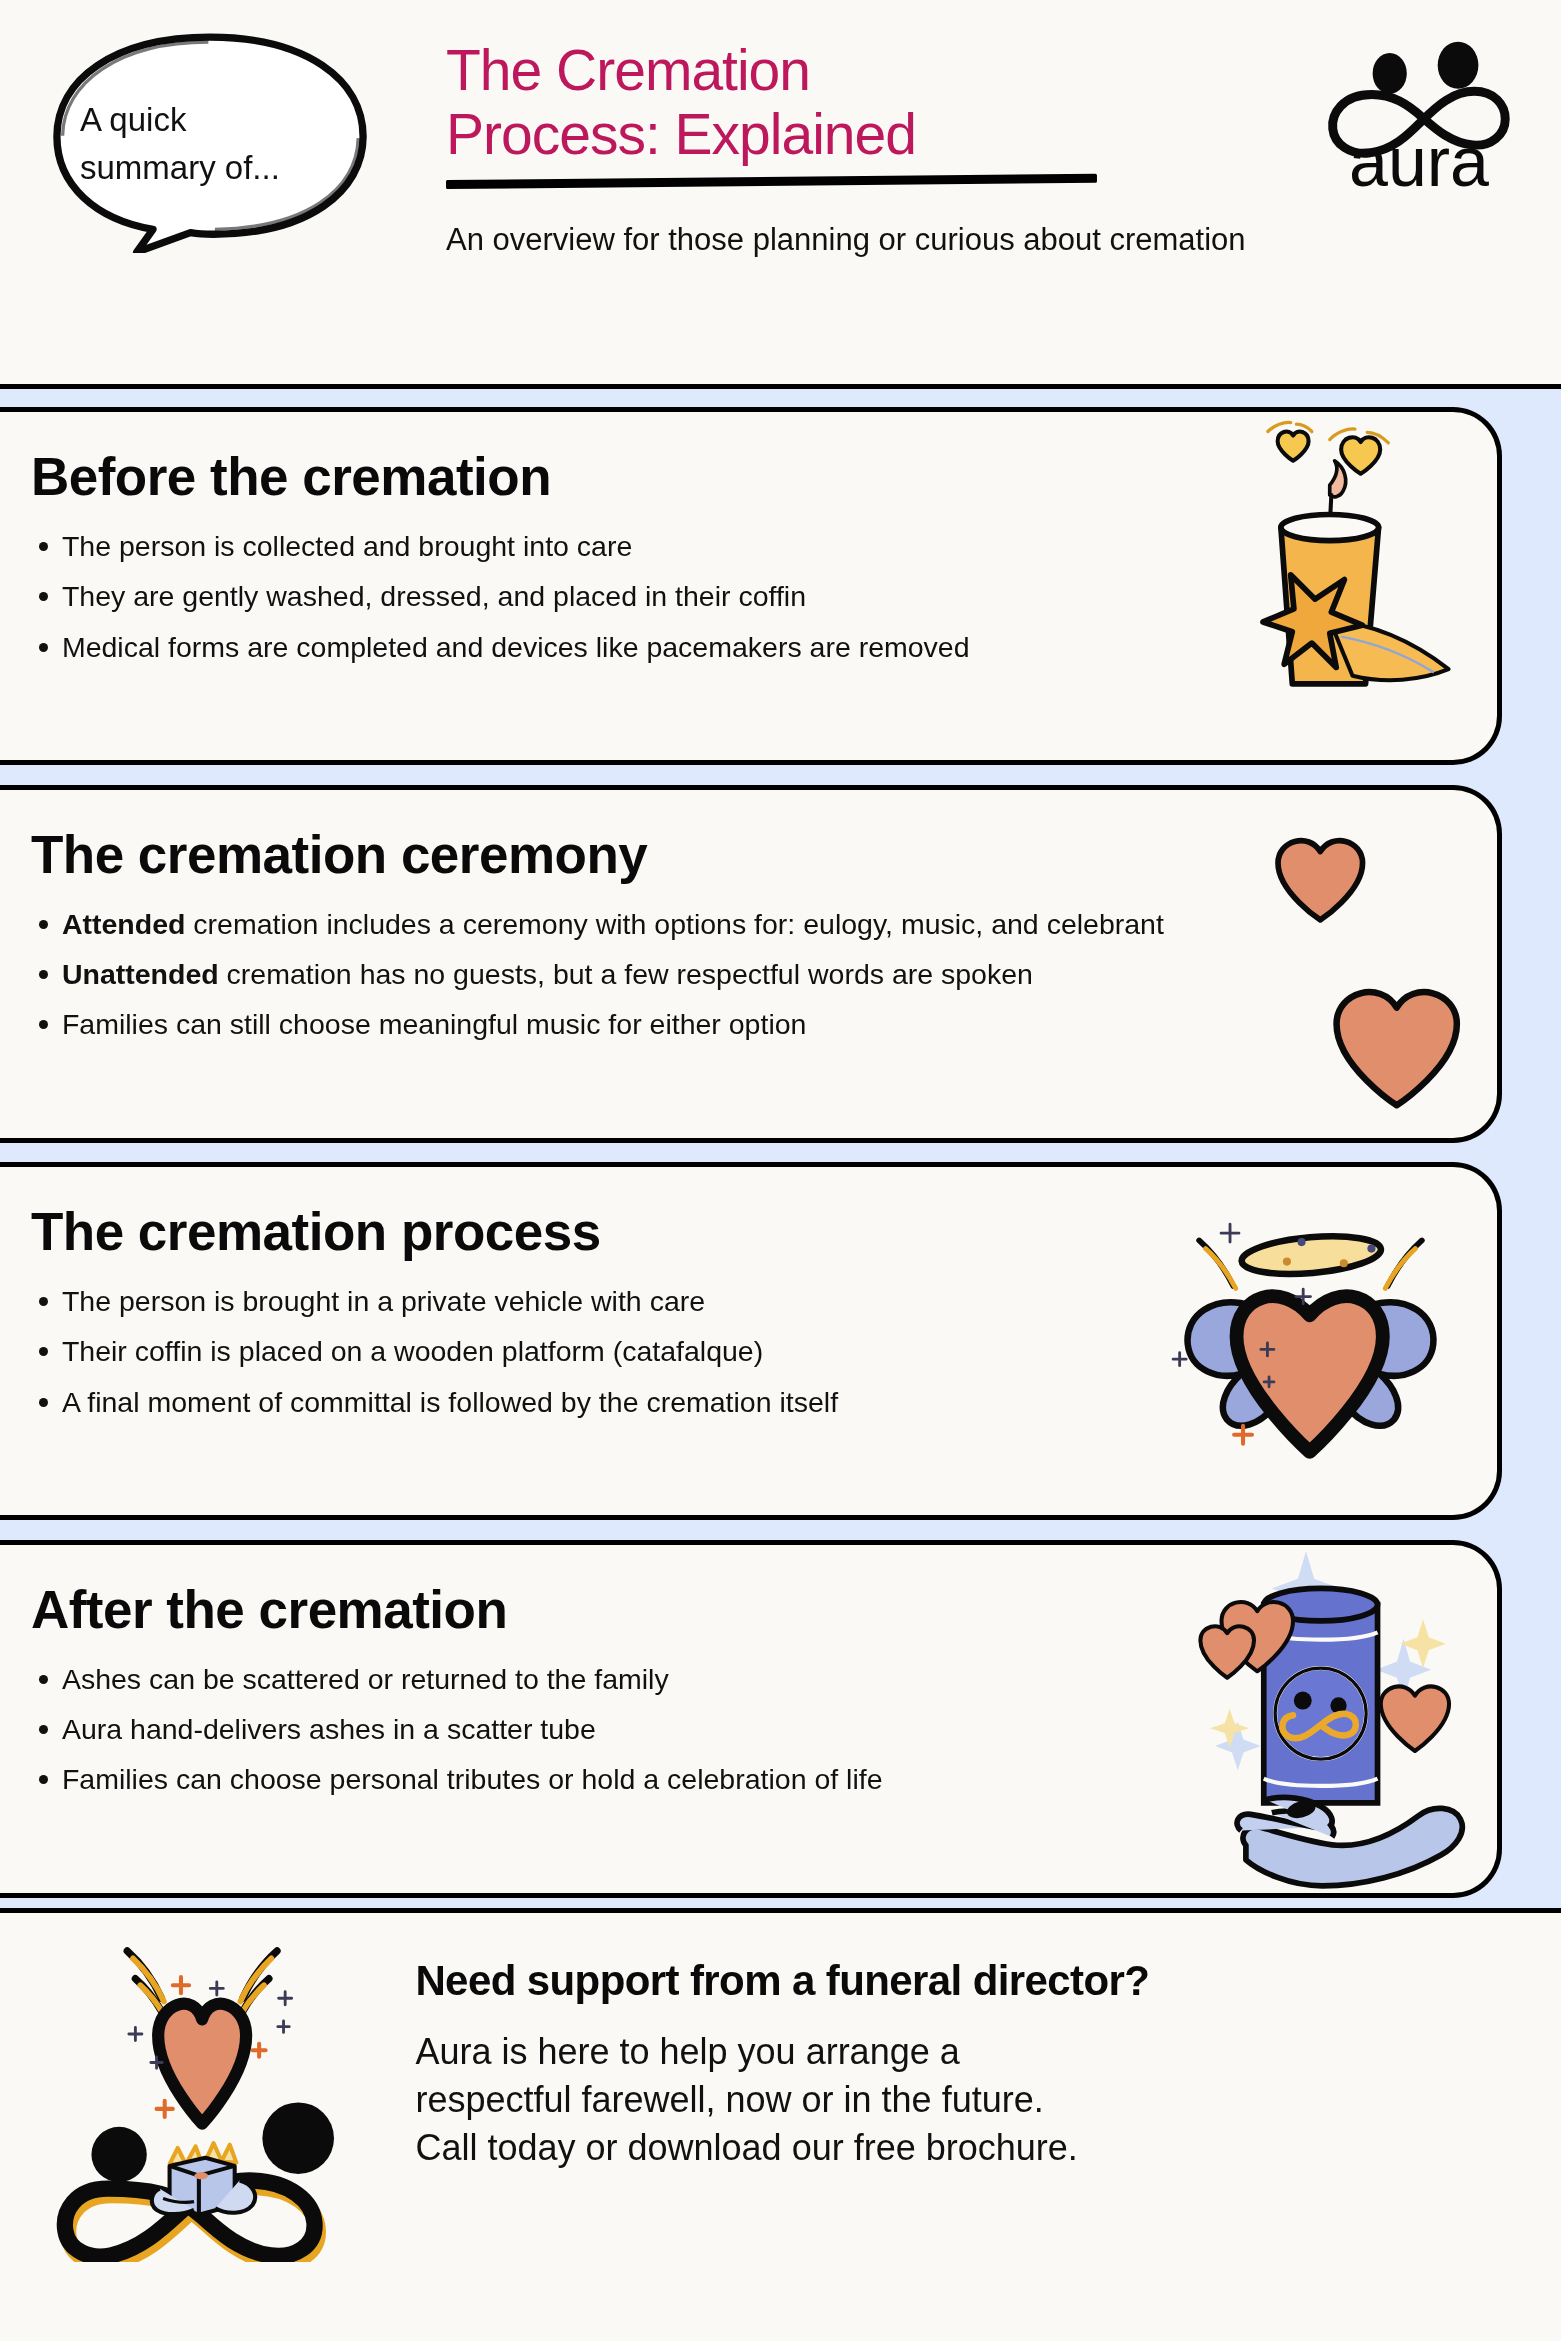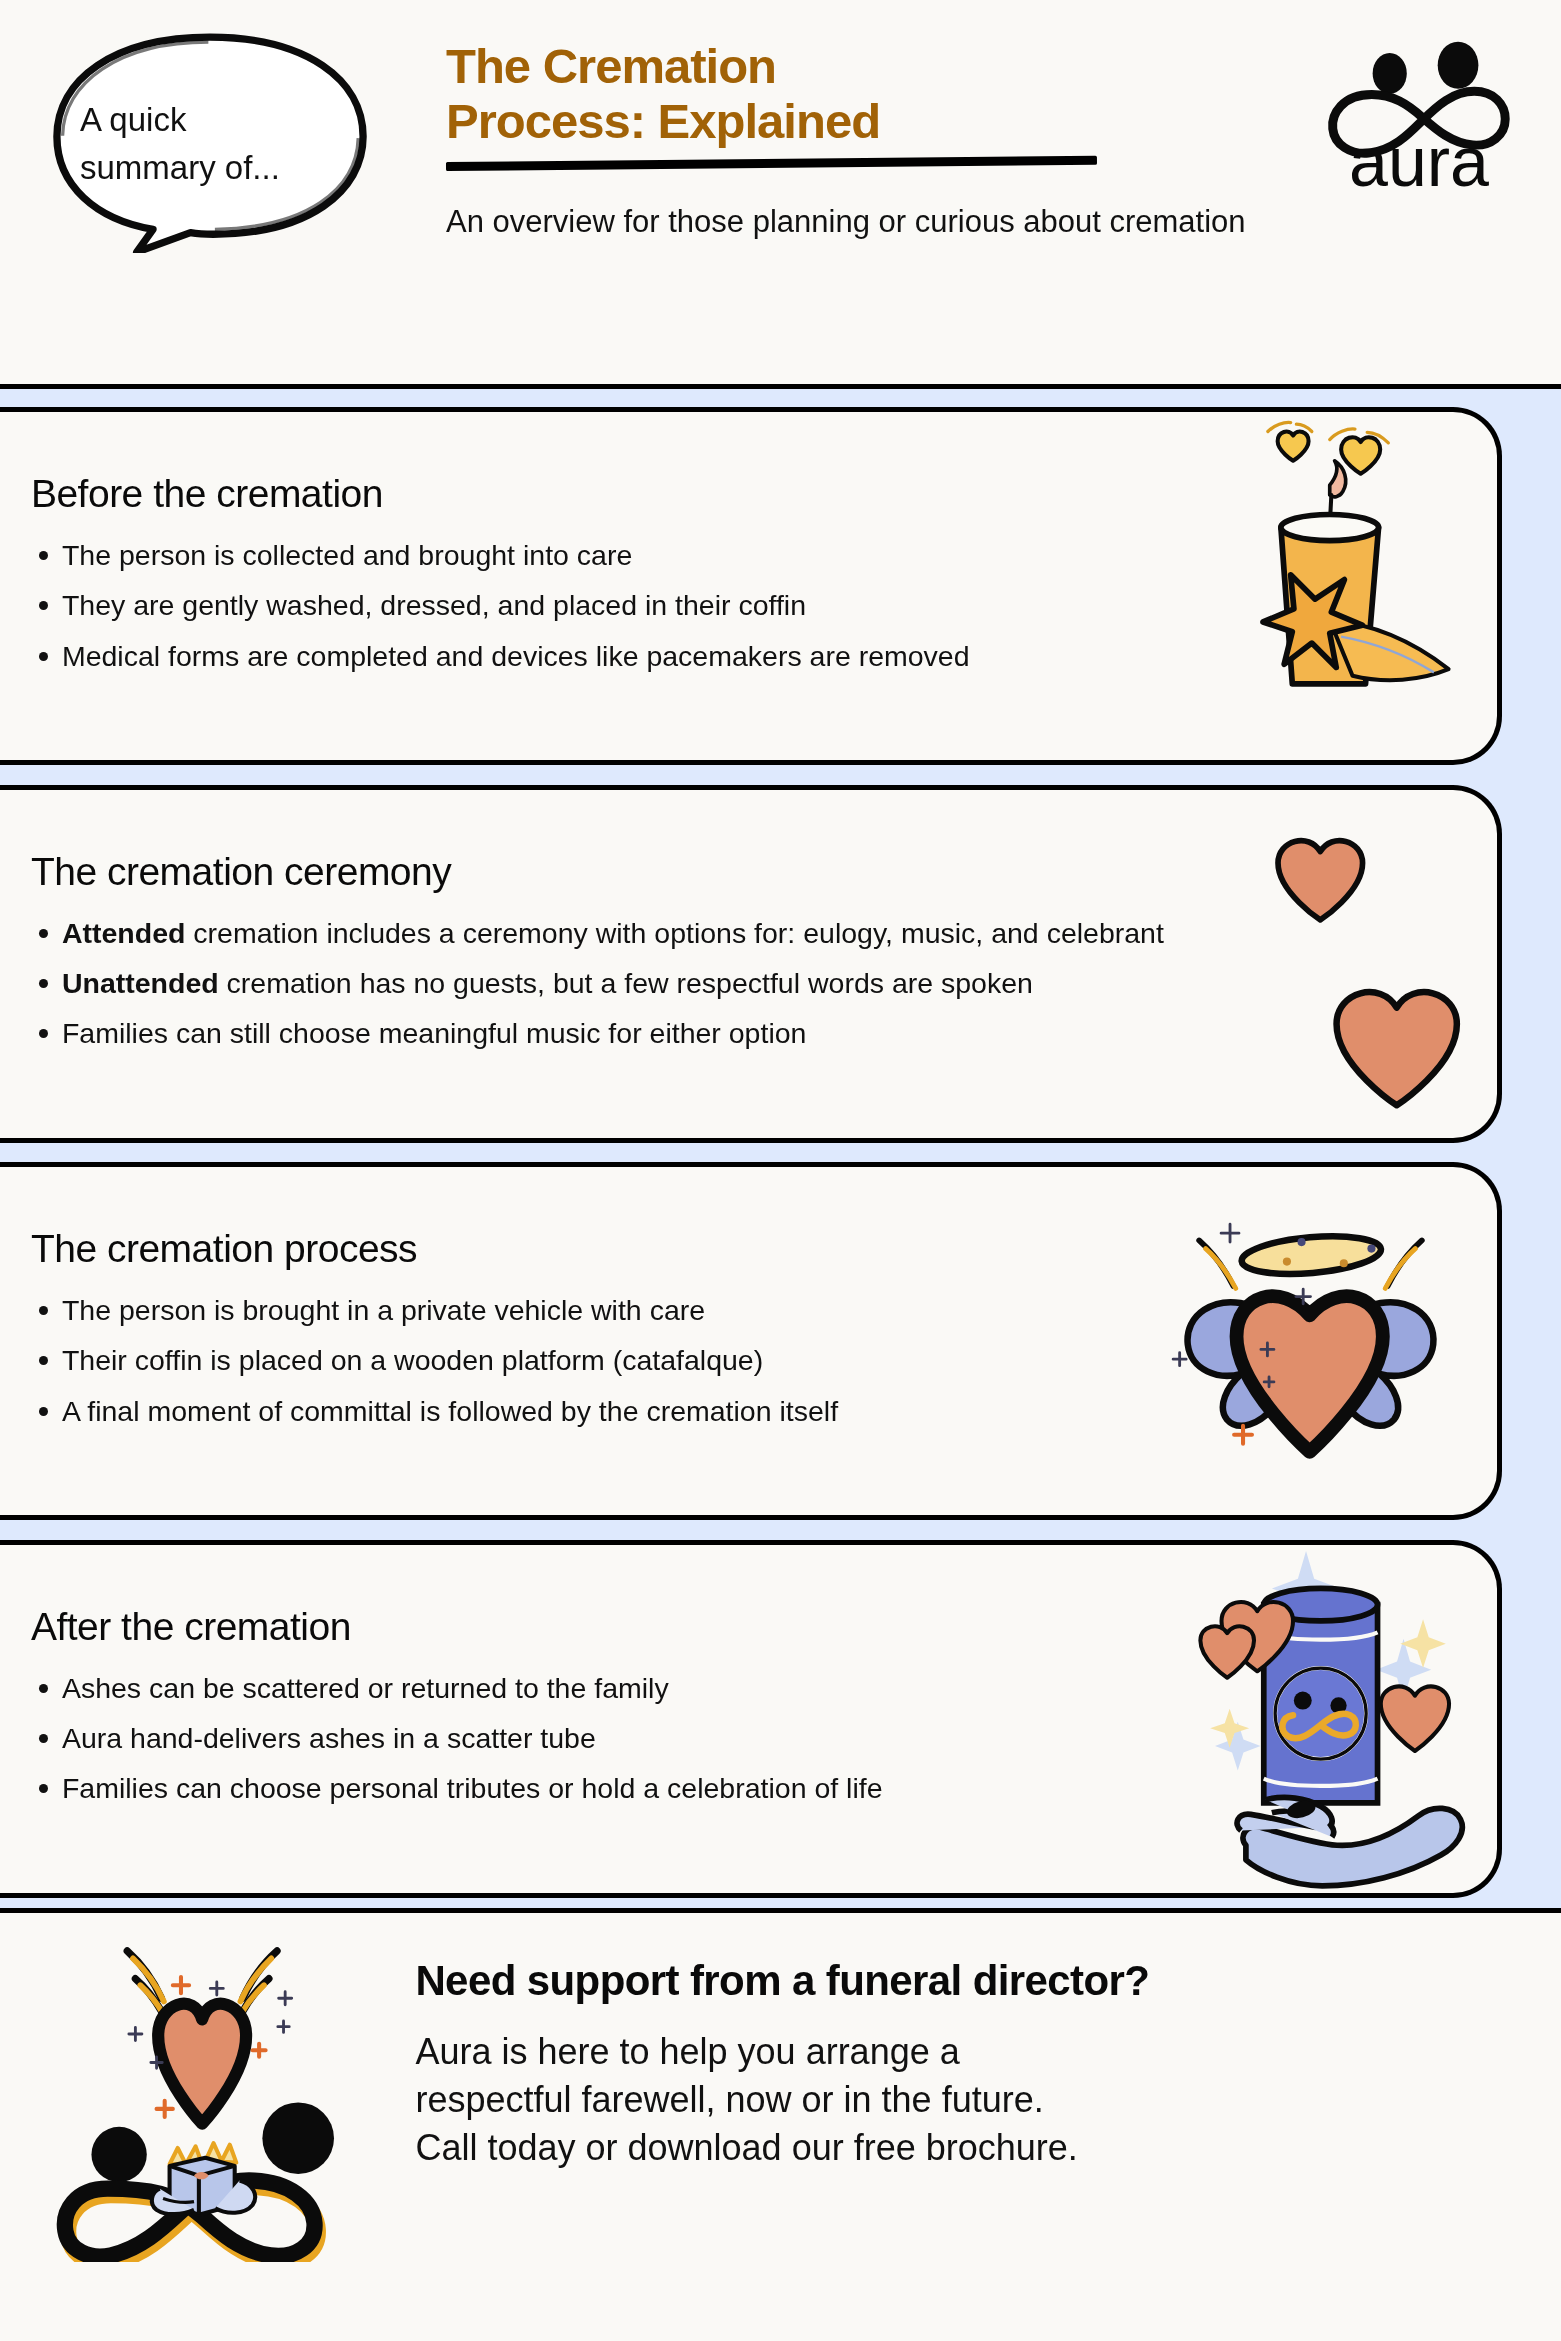--- a/index.html
+++ b/index.html
@@ -35,25 +35,25 @@
     color:#111;
     text-align:left;
   }
 
   .title-block {
     position:absolute;
     left:446px; top:39px;
     width:716px;
   }
   .main-title {
-    font-size:49px;
-    font-weight:700;
+    font-size:57px;
+    font-weight:400;
     line-height:1.12;
     letter-spacing:-1px;
-    color:#a16207;
+    color:#be185d;
   }
   .title-rule {
     margin-top:13px;
     width:651px;
     height:9px;
     background:#000;
     transform:rotate(-0.55deg);
     transform-origin:left center;
     border-radius:1.6px;
   }
@@ -95,26 +95,25 @@
     overflow:hidden;
   }
   .card + .card { margin-top:19.5px; }
 
   .card-inner {
     position:relative;
     padding:34px 0 0 39px;
     height:100%;
   }
   .card-title {
-    font-size:39px;
-    font-weight:400;
+    font-size:53px;
+    font-weight:700;
     letter-spacing:-0.5px;
     color:#0a0a0a;
     margin-bottom:21px;
-    margin-top:26px;
   }
   .card-list { list-style:none; }
   .card-list li {
     position:relative;
     padding-left:31px;
     font-size:28.5px;
     line-height:1.28;
     margin-bottom:14px;
     color:#111;
     white-space:nowrap;

